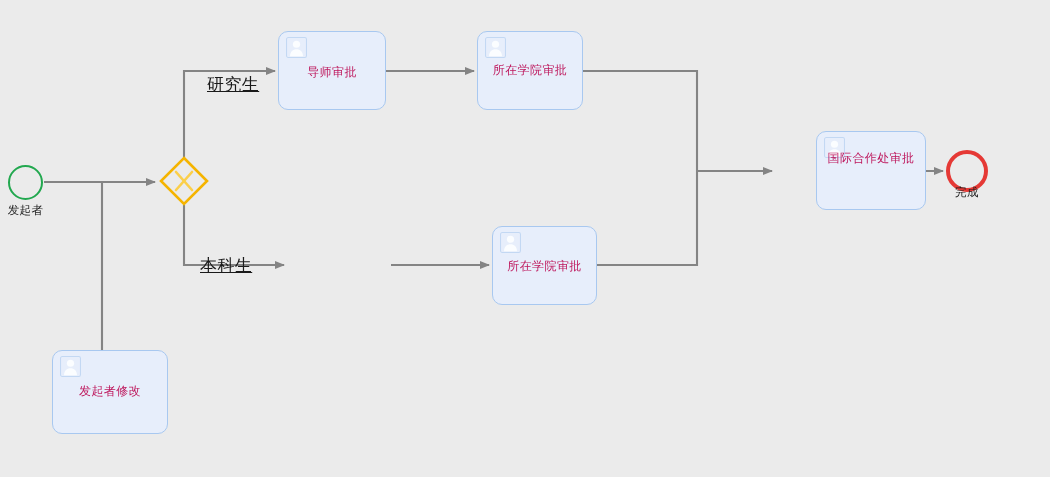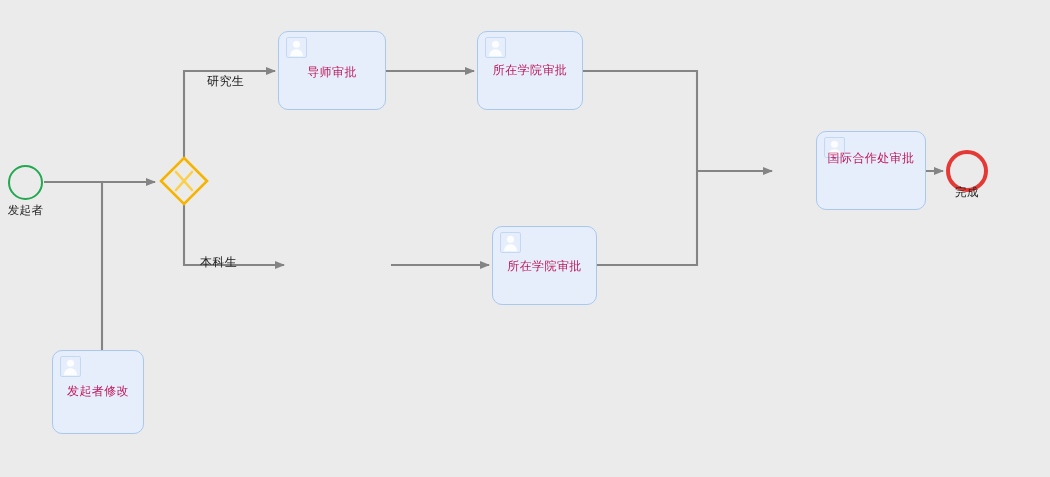--- a/index.html
+++ b/index.html
@@ -54,25 +54,26 @@
     letter-spacing:.4px;
     white-space:nowrap;
   }
 
   
   .gateway{position:absolute;}
 
   
   .edge-label{
     position:absolute;
-    font-size:12px;
+    font-size:17px;
     color:#1a1a1a;
     letter-spacing:.4px;
     white-space:nowrap;
     background:transparent;
+    text-decoration:underline;
   }
 </style>
 </head>
 <body>
 
 <div id="canvas">
 
   <svg id="edges" viewBox="0 0 1050 477" xmlns="http://www.w3.org/2000/svg">
     <defs>
       <marker id="arrow" markerWidth="10" markerHeight="8" refX="9" refY="4" orient="auto" markerUnits="userSpaceOnUse">
@@ -146,21 +147,21 @@
 
   <div class="task" style="left:776px;top:131px;width:110px;height:79px;margin-left:40px;">
     <svg class="user-icon" viewBox="0 0 24 24" xmlns="http://www.w3.org/2000/svg">
       <rect x="0.6" y="0.6" width="22.8" height="22.8" rx="2" fill="none" stroke="#c3d8f3" stroke-width="1.2"></rect>
       <circle cx="12" cy="8.3" r="4.1" fill="#fbfdff"></circle>
       <path d="M4.6 22 C4.6 16.6 8 14 12 14 C16 14 19.4 16.6 19.4 22 Z" fill="#fbfdff"></path>
     </svg>
     <div class="task-label" style="top:19px;">国际合作处审批</div>
   </div>
 
-  <div class="task" style="left:52px;top:350px;width:92px;height:84px;">
+  <div class="task" style="left:52px;top:350px;width:116px;height:84px;">
     <svg class="user-icon" viewBox="0 0 24 24" xmlns="http://www.w3.org/2000/svg">
       <rect x="0.6" y="0.6" width="22.8" height="22.8" rx="2" fill="none" stroke="#c3d8f3" stroke-width="1.2"></rect>
       <circle cx="12" cy="8.3" r="4.1" fill="#fbfdff"></circle>
       <path d="M4.6 22 C4.6 16.6 8 14 12 14 C16 14 19.4 16.6 19.4 22 Z" fill="#fbfdff"></path>
     </svg>
     <div class="task-label" style="top:33px;">发起者修改</div>
   </div>
 
   <div class="event end" style="left:946px;top:150px;width:42px;height:42px;"></div>
   <div class="event-label" style="left:926px;top:185px;width:82px;">完成</div>

